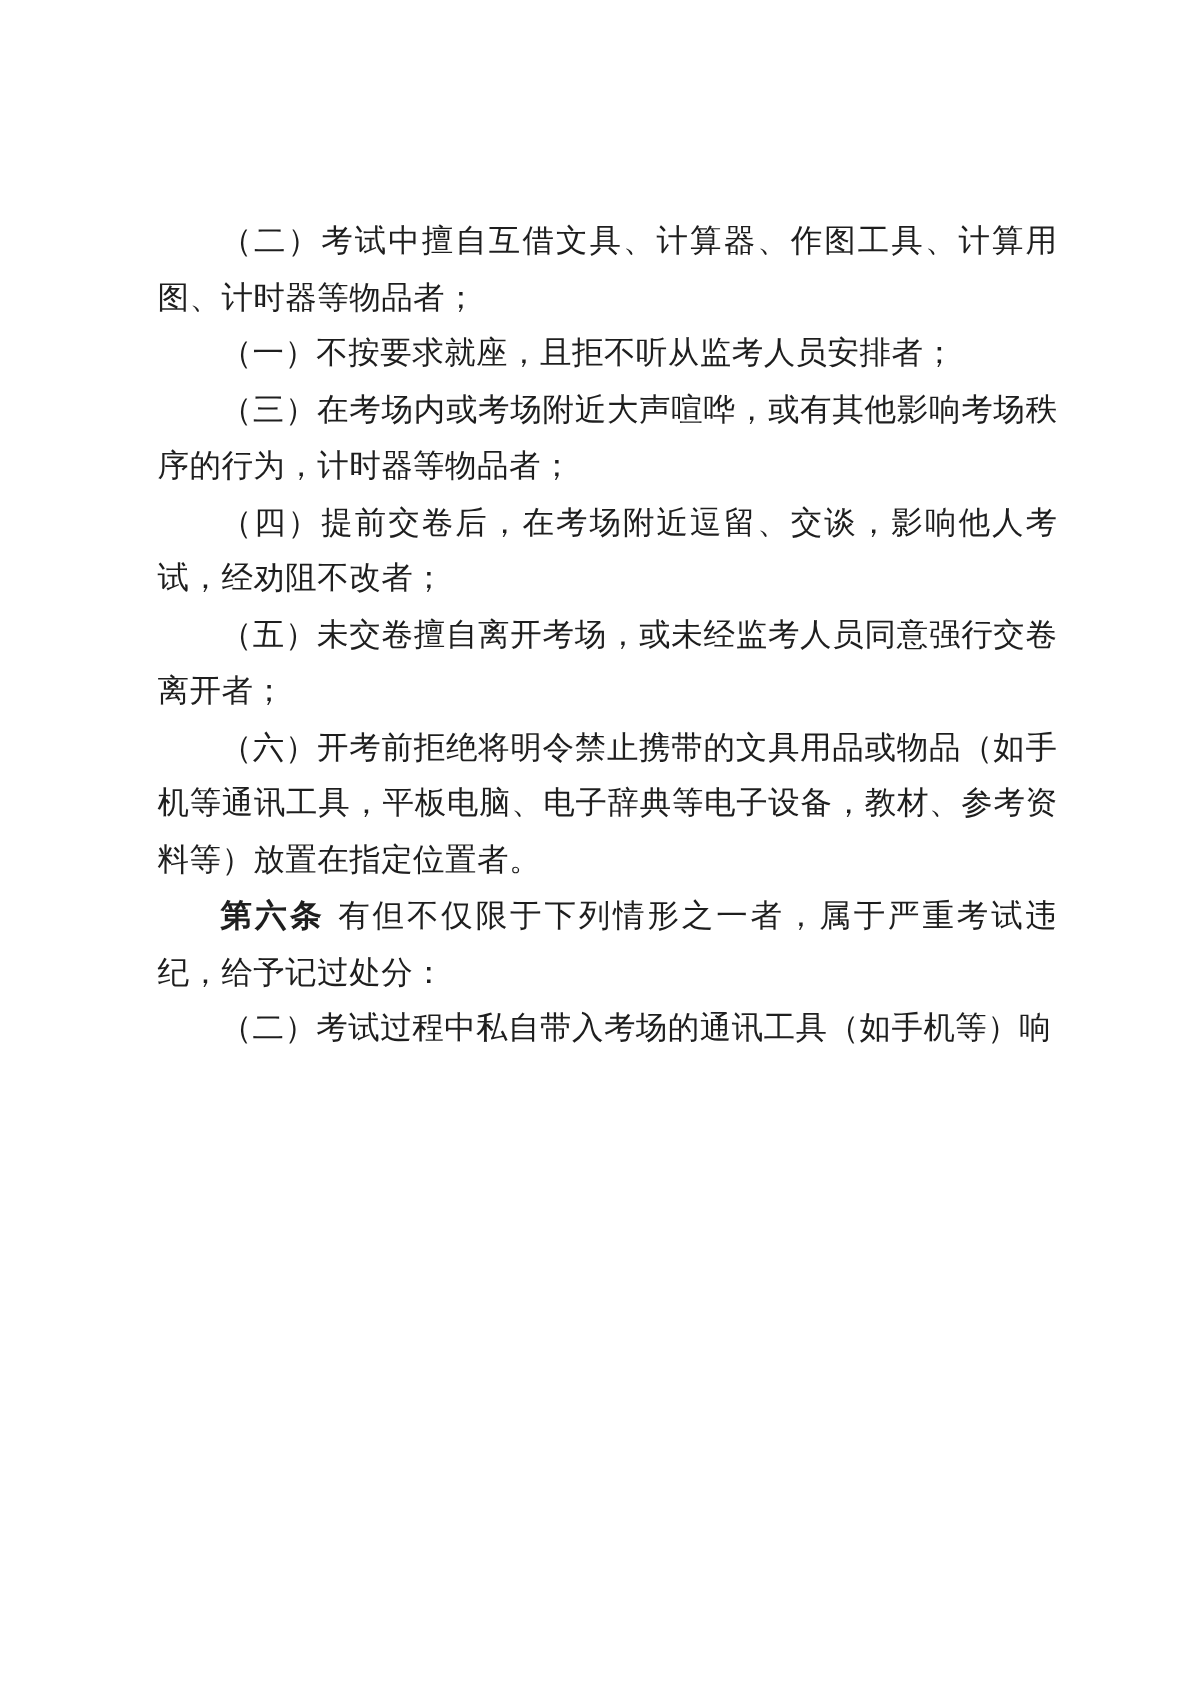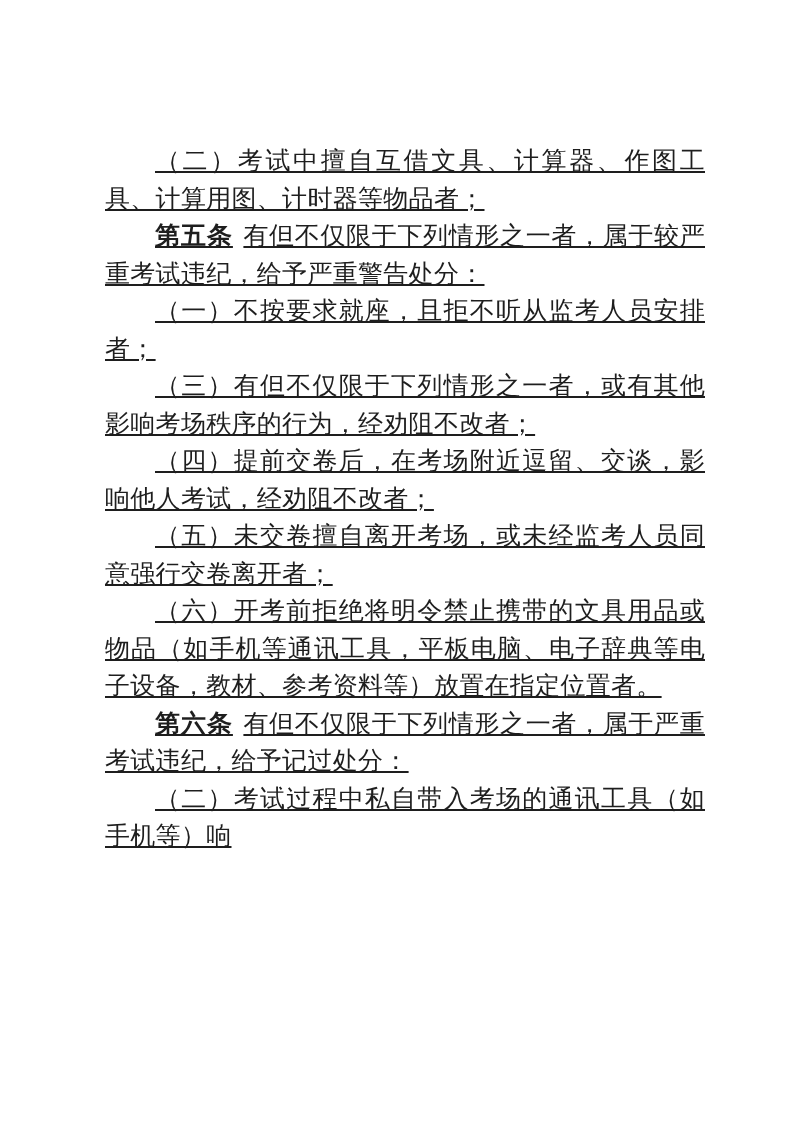--- a/index.html
+++ b/index.html
@@ -22,54 +22,52 @@
     height: 1122px;
     background: #ffffff;
     box-sizing: border-box;
     padding: 142px 89px 0 105px;
   }
   .doc-body {
     width: 600px;
   }
   .para {
     margin: 0;
-    font-size: 25px;
+    font-size: 21px;
     line-height: 37.5px;
     color: #1e1e1e;
     text-indent: 2em;
     text-align: justify;
     text-justify: inter-character;
     line-break: strict;
     word-break: normal;
     letter-spacing: 0.3px;
-    text-decoration: underline;
   }
   .lead {
     font-weight: bold;
     letter-spacing: 0.6px;
   }
   .lead:not(:empty) {
     margin-right: 0.42em;
   }
 </style>
 </head>
 <body>
 
 <div class="page">
   <div class="doc-body">
 
     <p class="para"><b class="lead"></b><span>（二）考试中擅自互借文具、计算器、作图工具、计算用图、计时器等物品者；</span></p>
 
 
-    <p class="para"><b class="lead">第五条</b><span>有但不仅限于下列情形之一者，属于较严重考试违纪，给予严重警告处分：</span></p>
 
     <p class="para"><b class="lead"></b><span>（一）不按要求就座，且拒不听从监考人员安排者；</span></p>
 
 
-    <p class="para"><b class="lead"></b><span>（三）有但不仅限于下列情形之一者，或有其他影响考场秩序的行为，经劝阻不改者；</span></p>
+    <p class="para"><b class="lead"></b><span>（三）在考场内或考场附近大声喧哗，或有其他影响考场秩序的行为，计时器等物品者；</span></p>
 
     <p class="para"><b class="lead"></b><span>（四）提前交卷后，在考场附近逗留、交谈，影响他人考试，经劝阻不改者；</span></p>
 
     <p class="para"><b class="lead"></b><span>（五）未交卷擅自离开考场，或未经监考人员同意强行交卷离开者；</span></p>
 
     <p class="para"><b class="lead"></b><span>（六）开考前拒绝将明令禁止携带的文具用品或物品（如手机等通讯工具，平板电脑、电子辞典等电子设备，教材、参考资料等）放置在指定位置者。</span></p>
 
     <p class="para"><b class="lead">第六条</b><span>有但不仅限于下列情形之一者，属于严重考试违纪，给予记过处分：</span></p>
 
 

